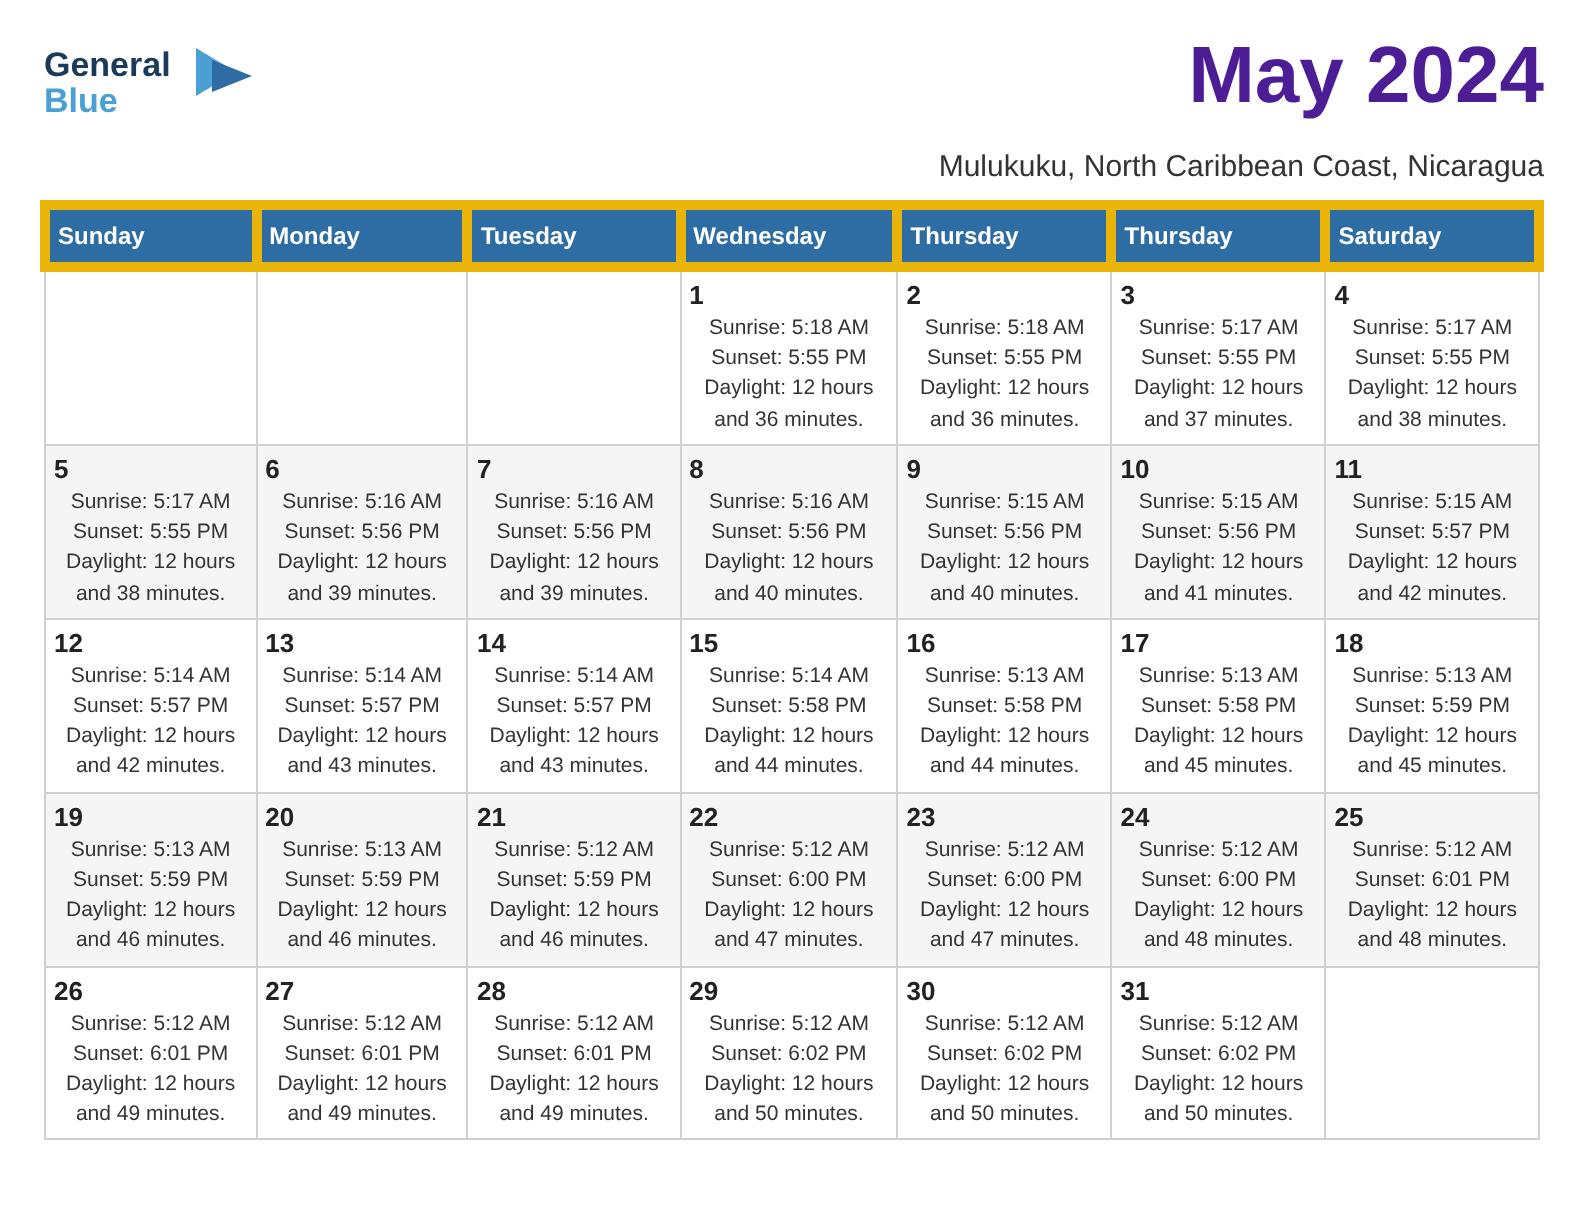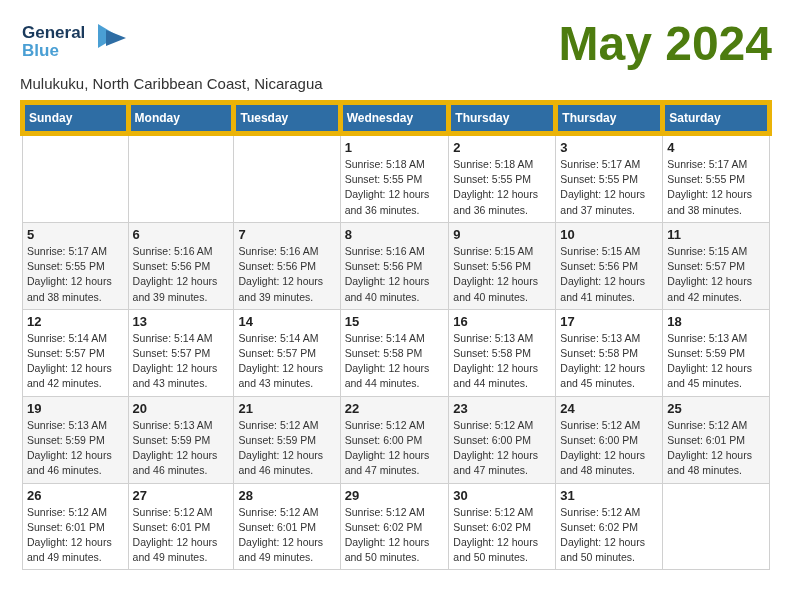--- a/index.html
+++ b/index.html
@@ -1,27 +1,27 @@
 <!DOCTYPE html>
 <html><head>
   <meta charset="utf-8">
   <style>
     * { box-sizing: border-box; margin: 0; padding: 0; }
     body { font-family: Arial, sans-serif; background: #fff; width: 792px; min-height: 612px; }
     .container { padding: 16px 20px; }
     .header-row { display: flex; justify-content: space-between; align-items: flex-start; margin-bottom: 4px; }
     .logo { display: flex; align-items: center; justify-content: center; }
-    .title { font-size: 48px; font-weight: bold; color: #4d7c0f; text-align: right; }
-    .subtitle { font-size: 15px; color: #333; text-align: left; margin-bottom: 8px; }
+    .title { font-size: 40px; font-weight: bold; color: #4c1d95; text-align: right; }
+    .subtitle { font-size: 15px; color: #333; text-align: right; margin-bottom: 8px; }
     table { width: 100%; border-collapse: collapse; font-size: 11px; }
     thead tr th { background: #2e6da4; color: #fff; padding: 6px 4px; text-align: left; font-size: 12px; font-weight: bold; border: 5px solid #eab308; }
     tbody tr td { border: 1px solid #d0d0d0; vertical-align: top; padding: 4px; min-height: 70px; width: 113px; background: #fff; }
     tbody tr:nth-child(even) td { background: #f5f5f5; }
     .day-num { font-weight: bold; font-size: 13px; margin-bottom: 2px; color: #222; }
-    .day-info { color: #333; font-size: 10.5px; line-height: 1.45; }
+    .day-info { color: #333; font-size: 10.5px; line-height: 1.45; text-align: center; }
     td.empty { background: #fff; }
   </style>
 </head>
 <body>
 
 <div class="container">
   <div class="header-row">
     <div class="logo">
       <div>
         <svg width="110" height="50" viewBox="0 0 110 50">

